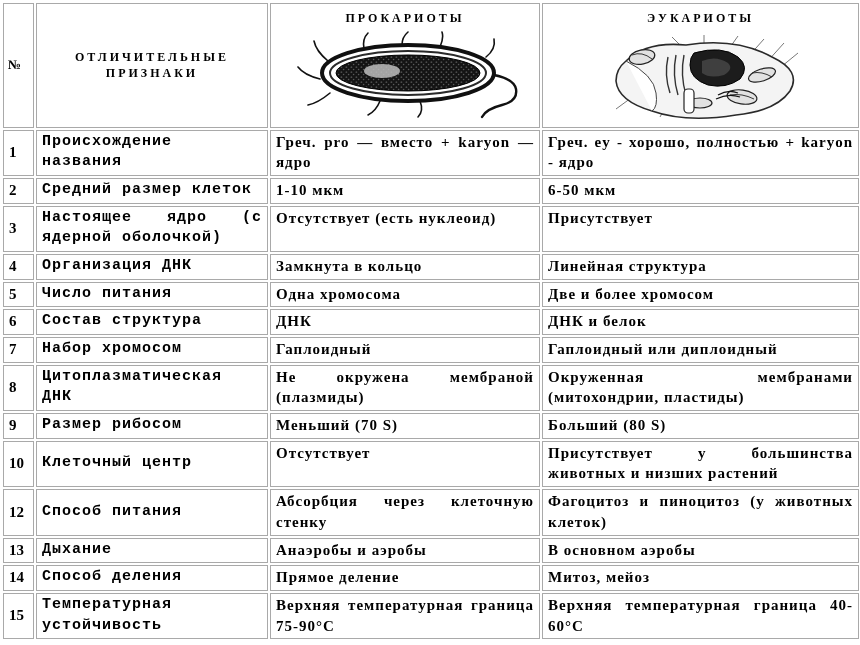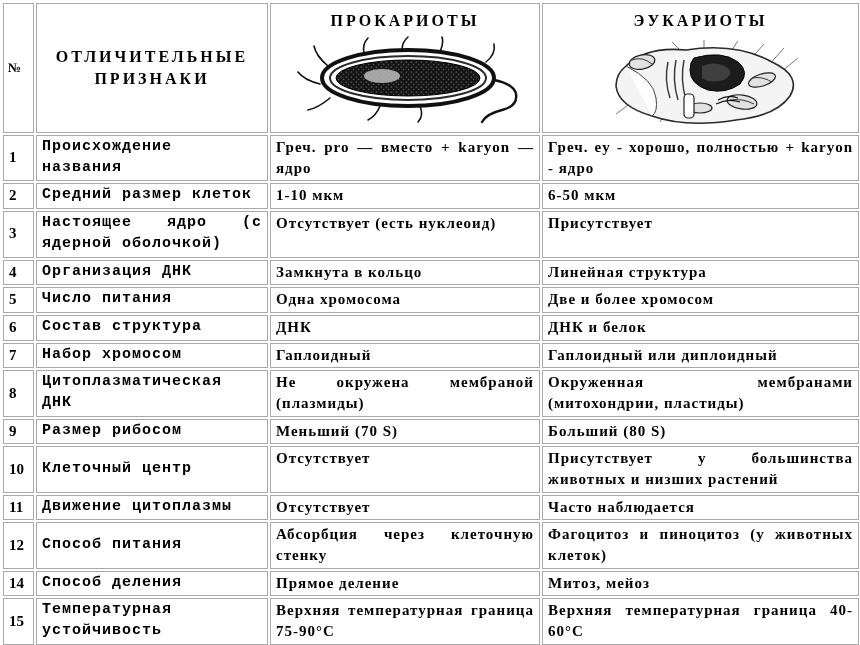--- a/index.html
+++ b/index.html
@@ -30,21 +30,21 @@
     text-align: justify;
   }
   .col-num   { width: 31px; }
   .col-feat  { width: 232px; }
   .col-pro   { width: 270px; }
   .col-euk   { width: 317px; }
 
   th.header-cell {
     text-align: center;
     vertical-align: middle;
-    font-size: 16px;
+    font-size: 12px;
     letter-spacing: 3px;
     padding: 4px;
   }
   th.header-cell.num-header {
     font-size: 13px;
     letter-spacing: 0;
     vertical-align: middle;
     text-align: left;
   }
   .header-title { display: block; text-align: center; margin-top: 2px; }
@@ -220,34 +220,34 @@
     <td>Больший (80 S)</td>
   </tr>
 
   <tr>
     <td class="num-cell">10</td>
     <td class="feature-cell">Клеточный центр</td>
     <td>Отсутствует</td>
     <td>Присутствует у большинства животных и низших растений</td>
   </tr>
 
-  <tr>
-    <td class="num-cell">11</td>
-    <td class="feature-cell">Движение цитоплазмы</td>
-    <td>Отсутствует</td>
-    <td>Часто наблюдается</td>
-  </tr>
 
   <tr>
     <td class="num-cell">12</td>
     <td class="feature-cell">Способ питания</td>
     <td>Абсорбция через клеточную стенку</td>
     <td>Фагоцитоз и пиноцитоз (у животных клеток)</td>
   </tr>
 
+  <tr>
+    <td class="num-cell">13</td>
+    <td class="feature-cell">Дыхание</td>
+    <td>Анаэробы и аэробы</td>
+    <td>В основном аэробы</td>
+  </tr>
 
   <tr>
     <td class="num-cell">14</td>
     <td class="feature-cell">Способ деления</td>
     <td>Прямое деление</td>
     <td>Митоз, мейоз</td>
   </tr>
 
   <tr>
     <td class="num-cell">15</td>

